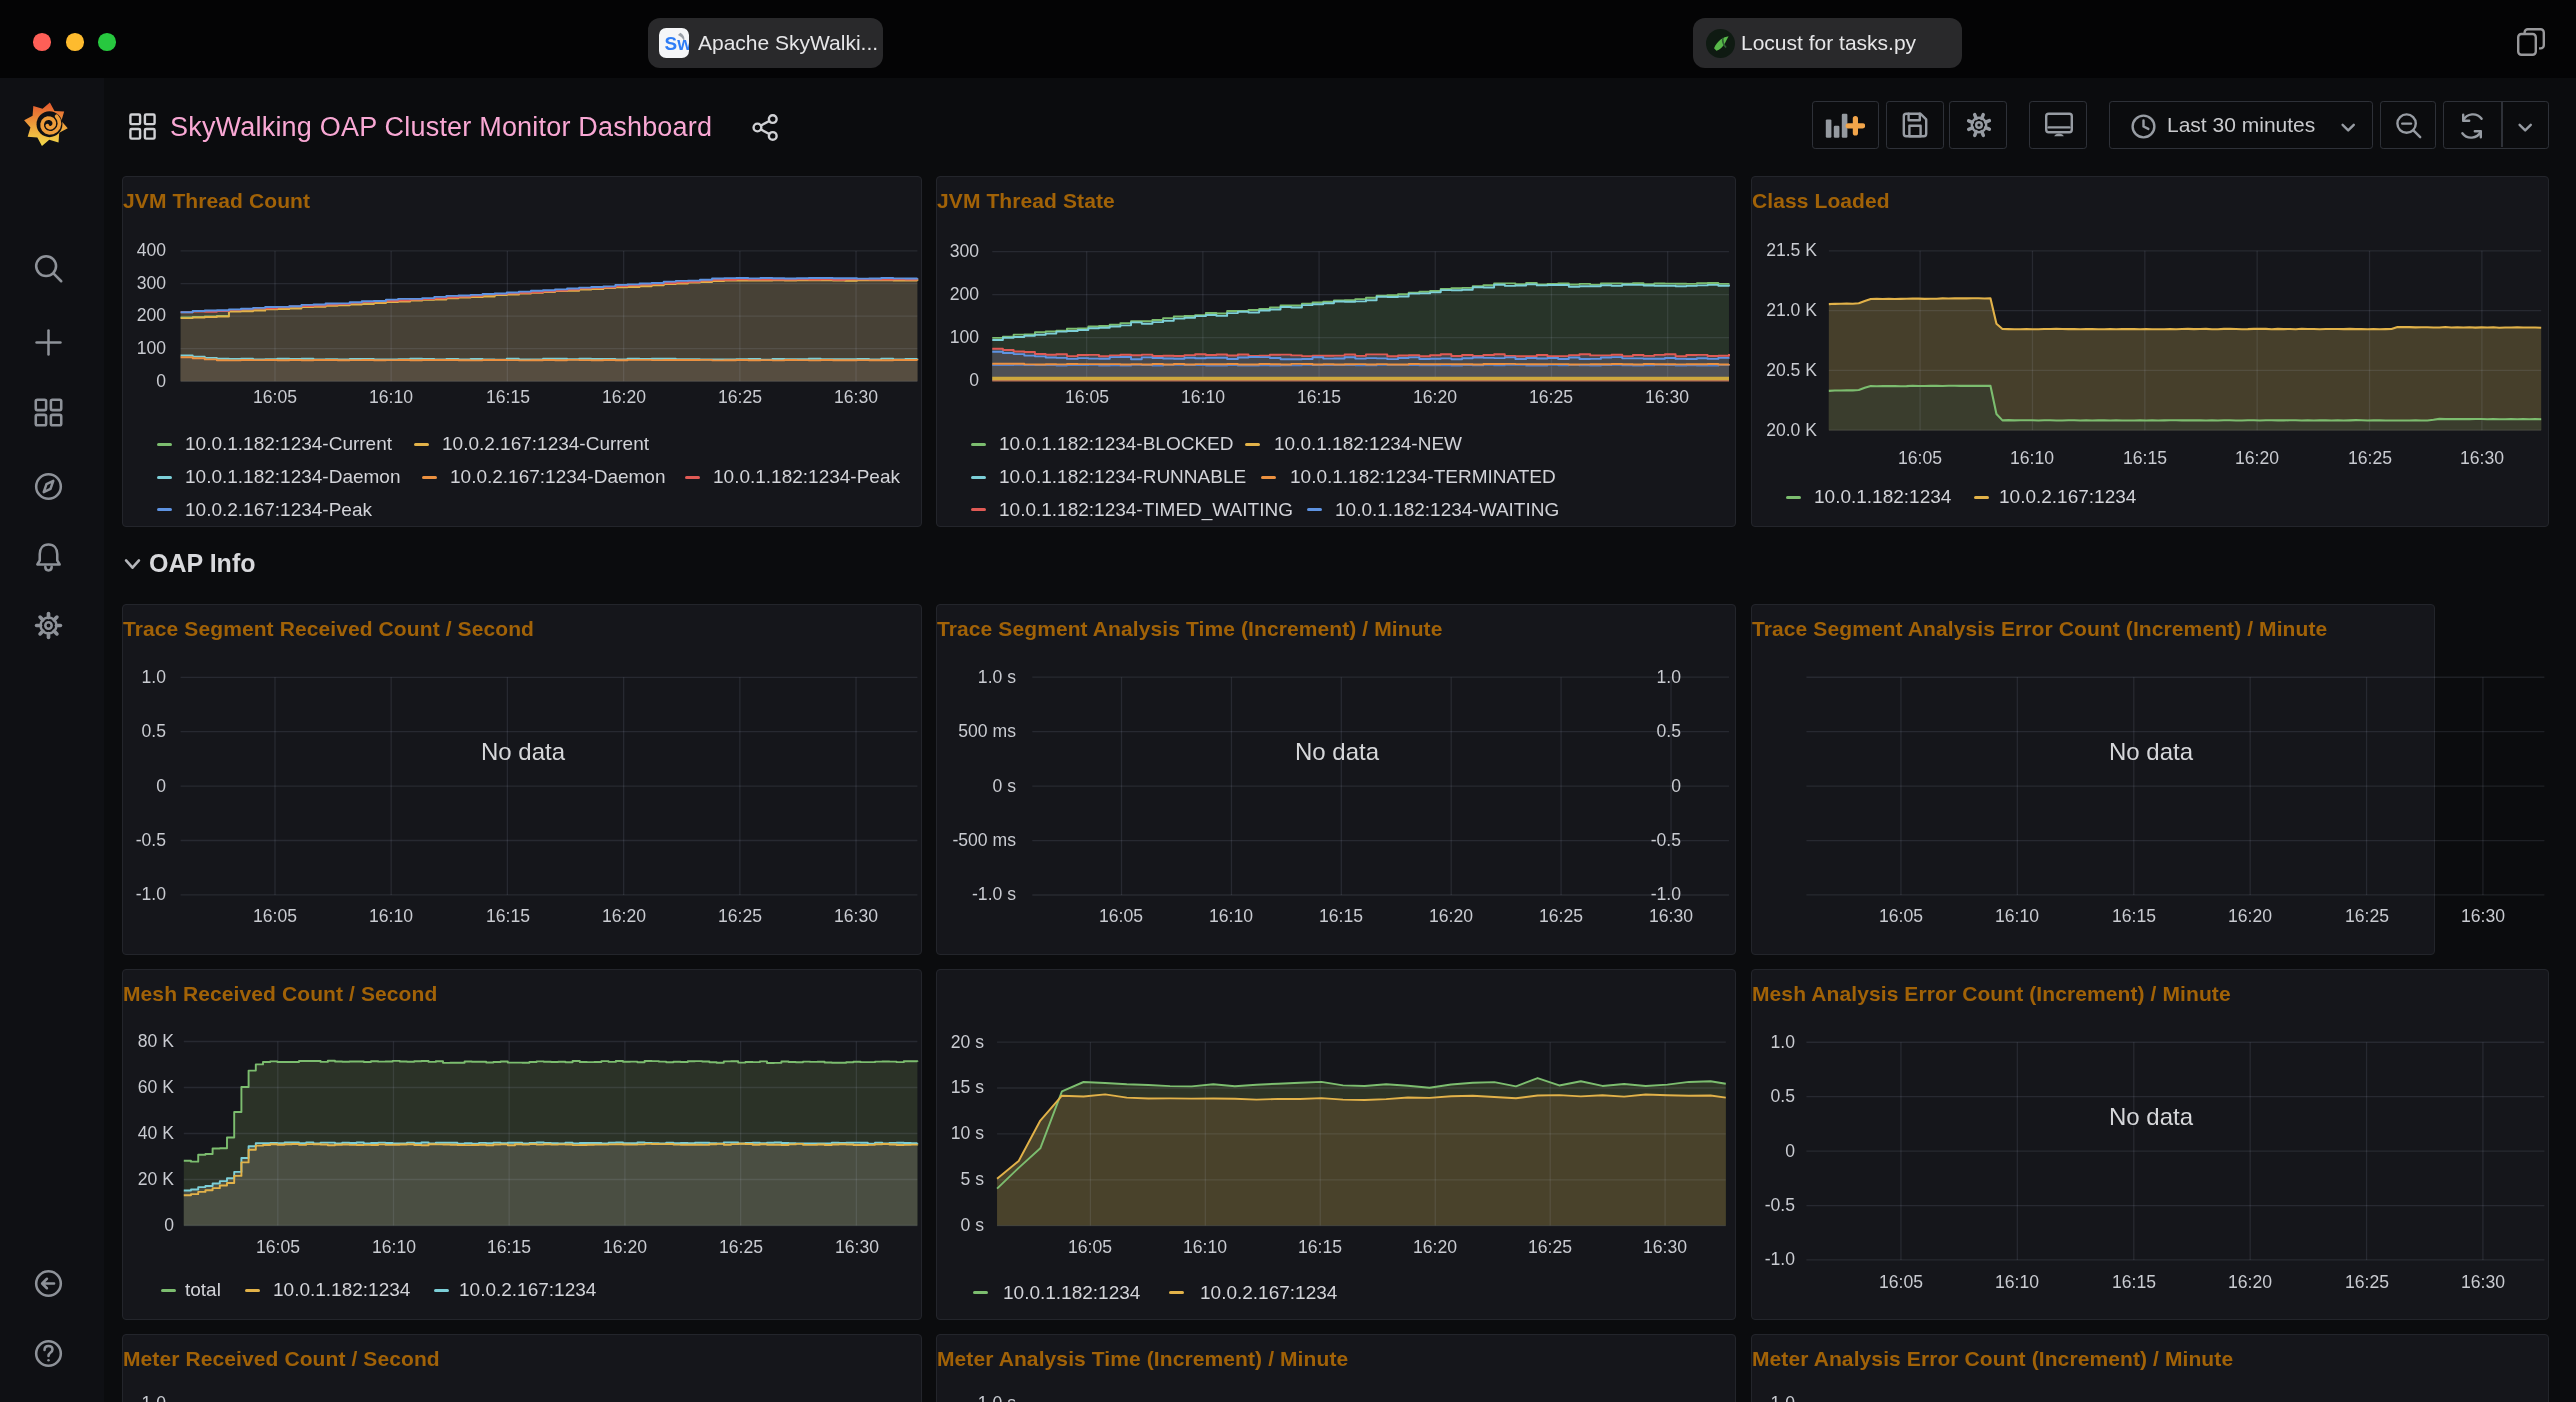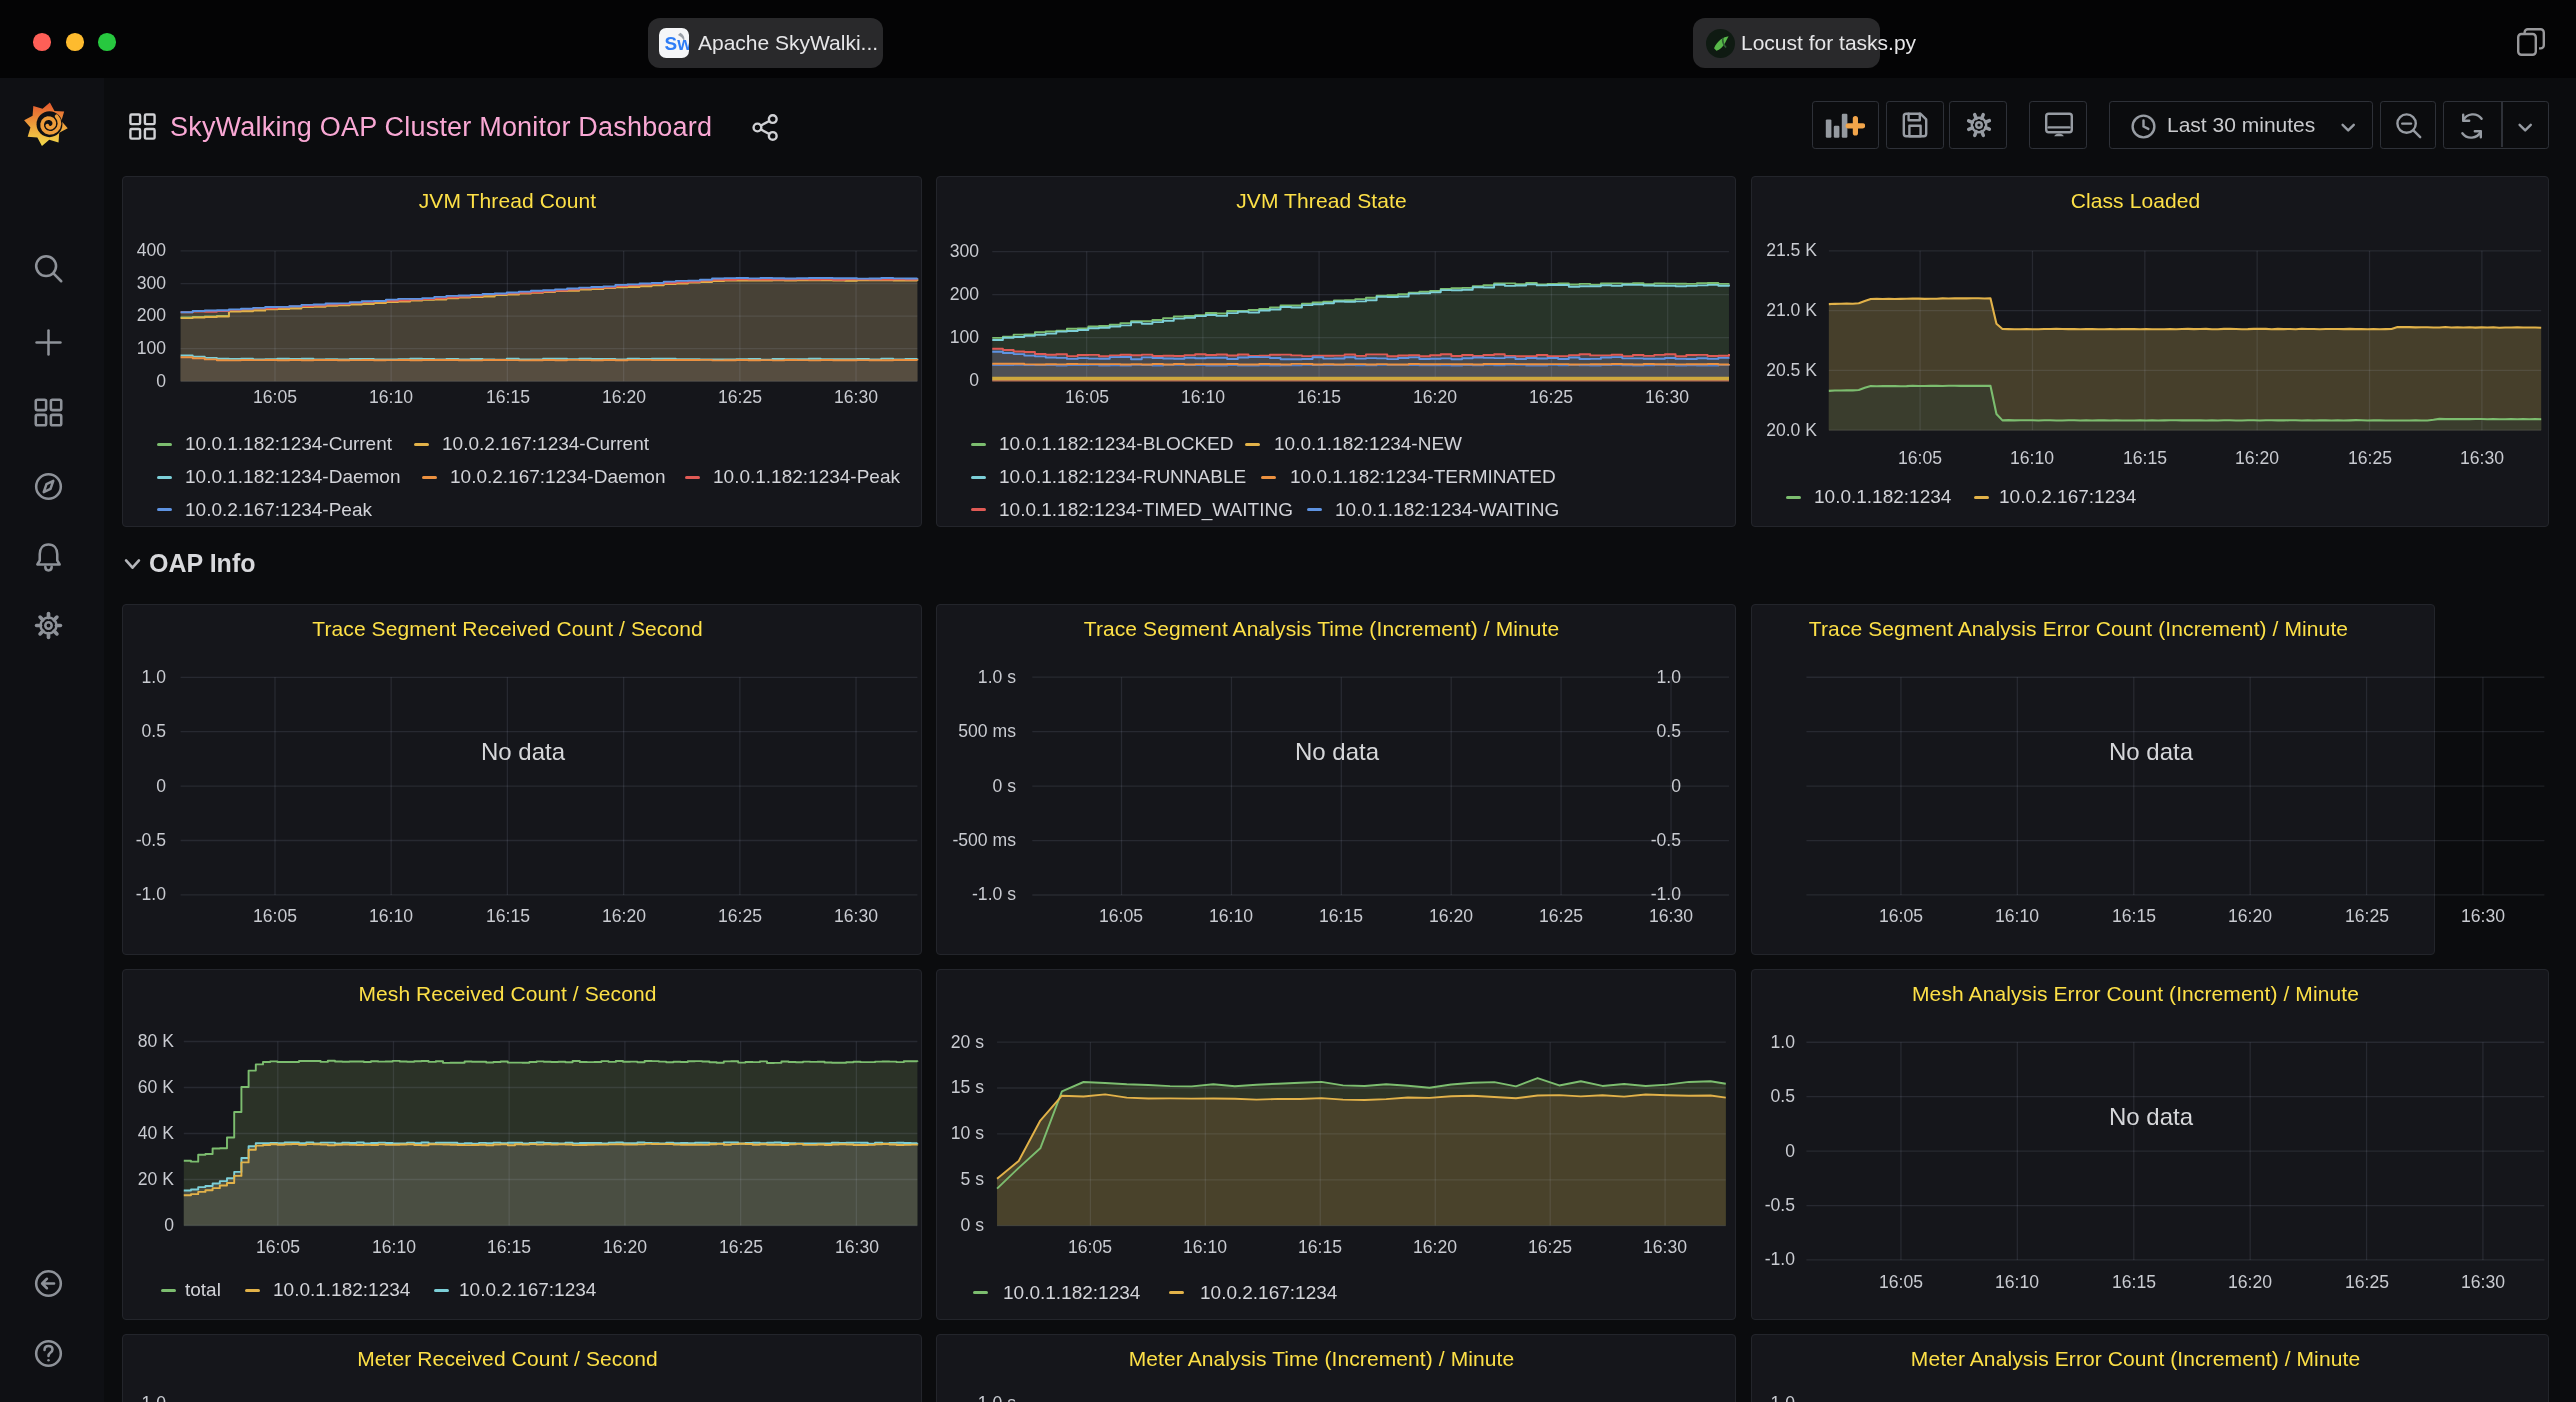--- a/index.html
+++ b/index.html
@@ -4,21 +4,21 @@
 html,body{width:2576px;height:1402px;overflow:hidden;background:#040405;font-family:"Liberation Sans",sans-serif;-webkit-font-smoothing:antialiased}
 .chrome{position:absolute;left:0;top:0;width:2576px;height:78px;background:#040405}
 .tl{position:absolute;top:33px;width:17.6px;height:17.6px;border-radius:50%}
 .tab{position:absolute;top:18.4px;height:50px;border-radius:12px;background:#29292b}
 .tab.active{background:#3b3b3d}
 .tabtxt{position:absolute;top:50%;transform:translateY(-50%);font-size:21px;color:#e6e6e8;white-space:nowrap}
 .app{position:absolute;left:0;top:78px;width:2576px;height:1325px;background:#0b0c0e}
 .sidebar{position:absolute;left:0;top:78px;width:104px;height:1325px;background:#0f1014}
 .hdr-title{position:absolute;left:170px;top:112px;font-size:27px;font-weight:500;color:#f9a8d4;letter-spacing:0.2px}
 .panel{position:absolute;background:#15161b;border:0.8px solid #23252b;border-radius:4px}
-.ptitle{position:absolute;left:0;top:12px;width:100%;padding-right:29px;box-sizing:border-box;text-align:center;font-size:21px;font-weight:400;color:#fde047;letter-spacing:0.1px}
+.ptitle{position:absolute;left:0;top:12px;width:100%;padding-right:29px;box-sizing:border-box;text-align:left;font-size:21px;font-weight:700;color:#a16207;letter-spacing:0.1px}
 .ch{position:absolute;left:0;top:0}
 .al{position:absolute;font-size:17.6px;color:#c9cbd1;white-space:nowrap;line-height:21px}
 .ac{text-align:center}
 .ld{position:absolute;width:15px;height:3.2px;border-radius:1.6px}
 .ll{position:absolute;font-size:19px;color:#d2d3d8;white-space:nowrap;line-height:24px}
 .nodata{position:absolute;top:133px;left:0;text-align:center;font-size:24px;font-weight:500;color:#d6d7da}
 .oap{position:absolute;left:149px;top:549px;font-size:25px;font-weight:600;color:#d8d9dc}
 .tbtn{position:absolute;top:101px;height:48px;border:1.6px solid #2e3138;border-radius:3.2px}
 .tbtxt{position:absolute;top:50%;transform:translateY(-50%);font-size:22.4px;color:#c9cacd;white-space:nowrap}
 </style></head>
@@ -28,21 +28,21 @@
 <div class="tl" style="left:66px;background:#febb2e"></div>
 <div class="tl" style="left:98px;background:#27c83f"></div>
 <div class="tab" style="left:648px;width:235px">
       <svg width="30" height="30" style="position:absolute;left:11.2px;top:9.6px" viewBox="0 0 38 38">
         <rect x="0" y="0" width="38" height="38" rx="9" fill="#f5f6f8"></rect>
         <path d="M27 6 C31 8 33 12 32 17 C30 13 28 11 24 9 Z" fill="#9aa0a8"></path>
         <text x="7" y="28" font-family="Liberation Sans, sans-serif" font-size="24" font-weight="bold" fill="#2f7df6">Sw</text>
       </svg>
       <div class="tabtxt" style="left:50px">Apache SkyWalki...</div>
     </div>
-    <div class="tab" style="left:1693px;width:187px">
+    <div class="tab" style="left:1693px;width:269px">
       <svg width="29" height="29" style="position:absolute;left:13px;top:10.4px" viewBox="0 0 36 36">
         <circle cx="18" cy="18" r="18" fill="#0f1a12"></circle>
         <path d="M10 24 C14 14 22 10 28 9 C24 16 22 24 13 27 Z" fill="#58b849"></path>
         <path d="M25 23 C22 20 20 16 21 11" stroke="#2e5d33" stroke-width="2" fill="none"></path>
       </svg>
       <div class="tabtxt" style="left:48px">Locust for tasks.py</div>
     </div>
     <svg width="32" height="32" style="position:absolute;left:2515px;top:26.4px" viewBox="0 0 40 40">
       <rect x="4" y="10" width="22" height="26" rx="4" fill="none" stroke="#98989b" stroke-width="3"></rect>
       <path d="M12 10 L12 8 C12 5.8 13.8 4 16 4 L32 4 C34.2 4 36 5.8 36 8 L36 24 C36 26.2 34.2 28 32 28 L30 28" fill="none" stroke="#98989b" stroke-width="3"></path>

